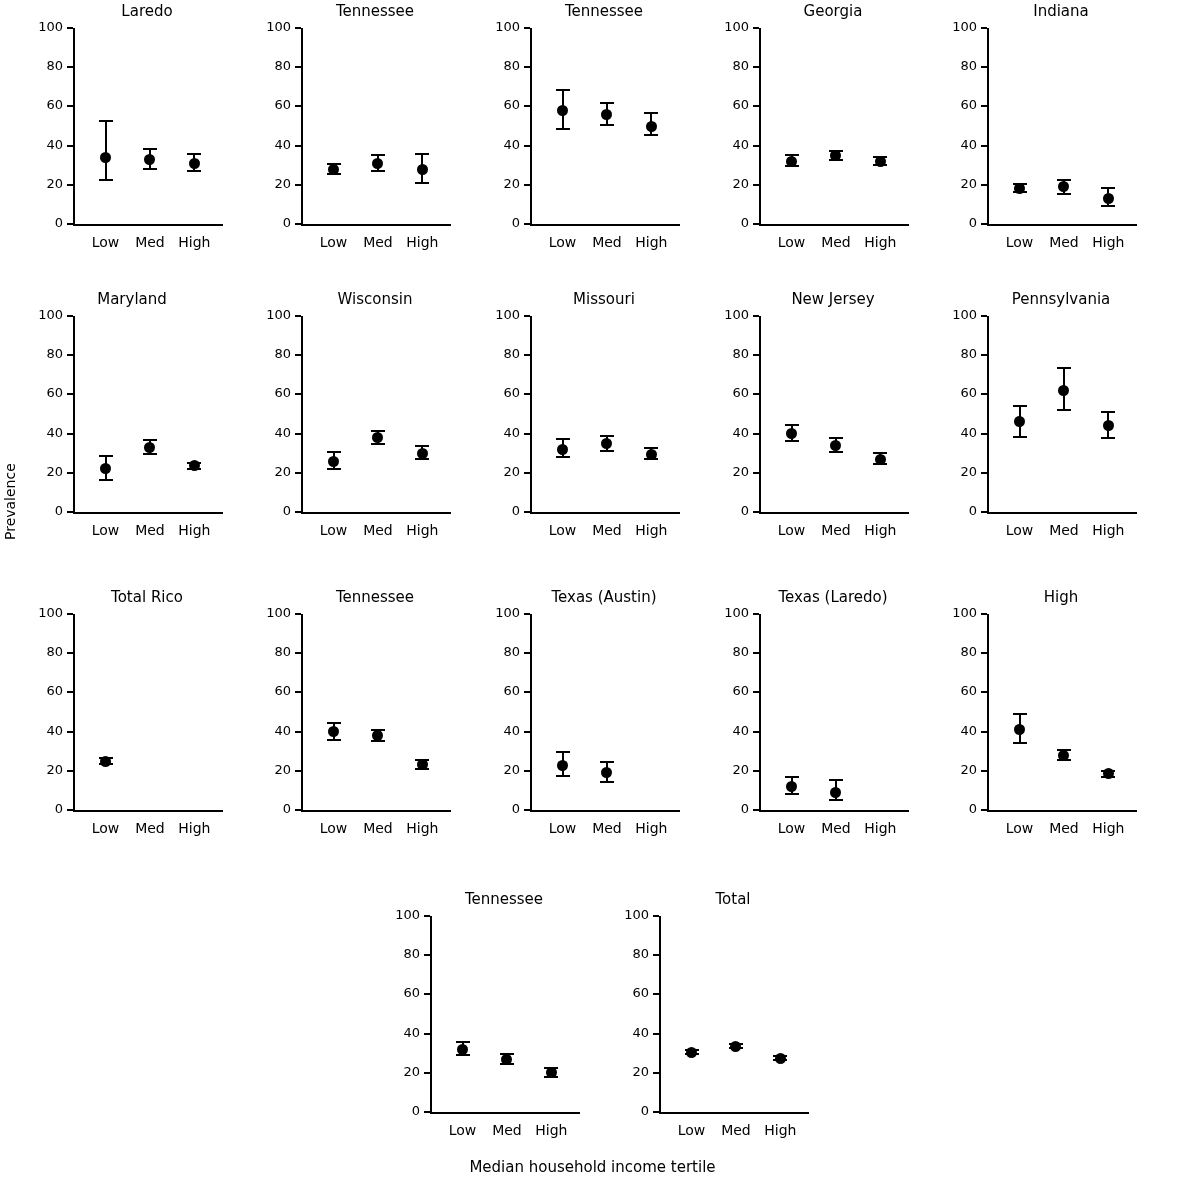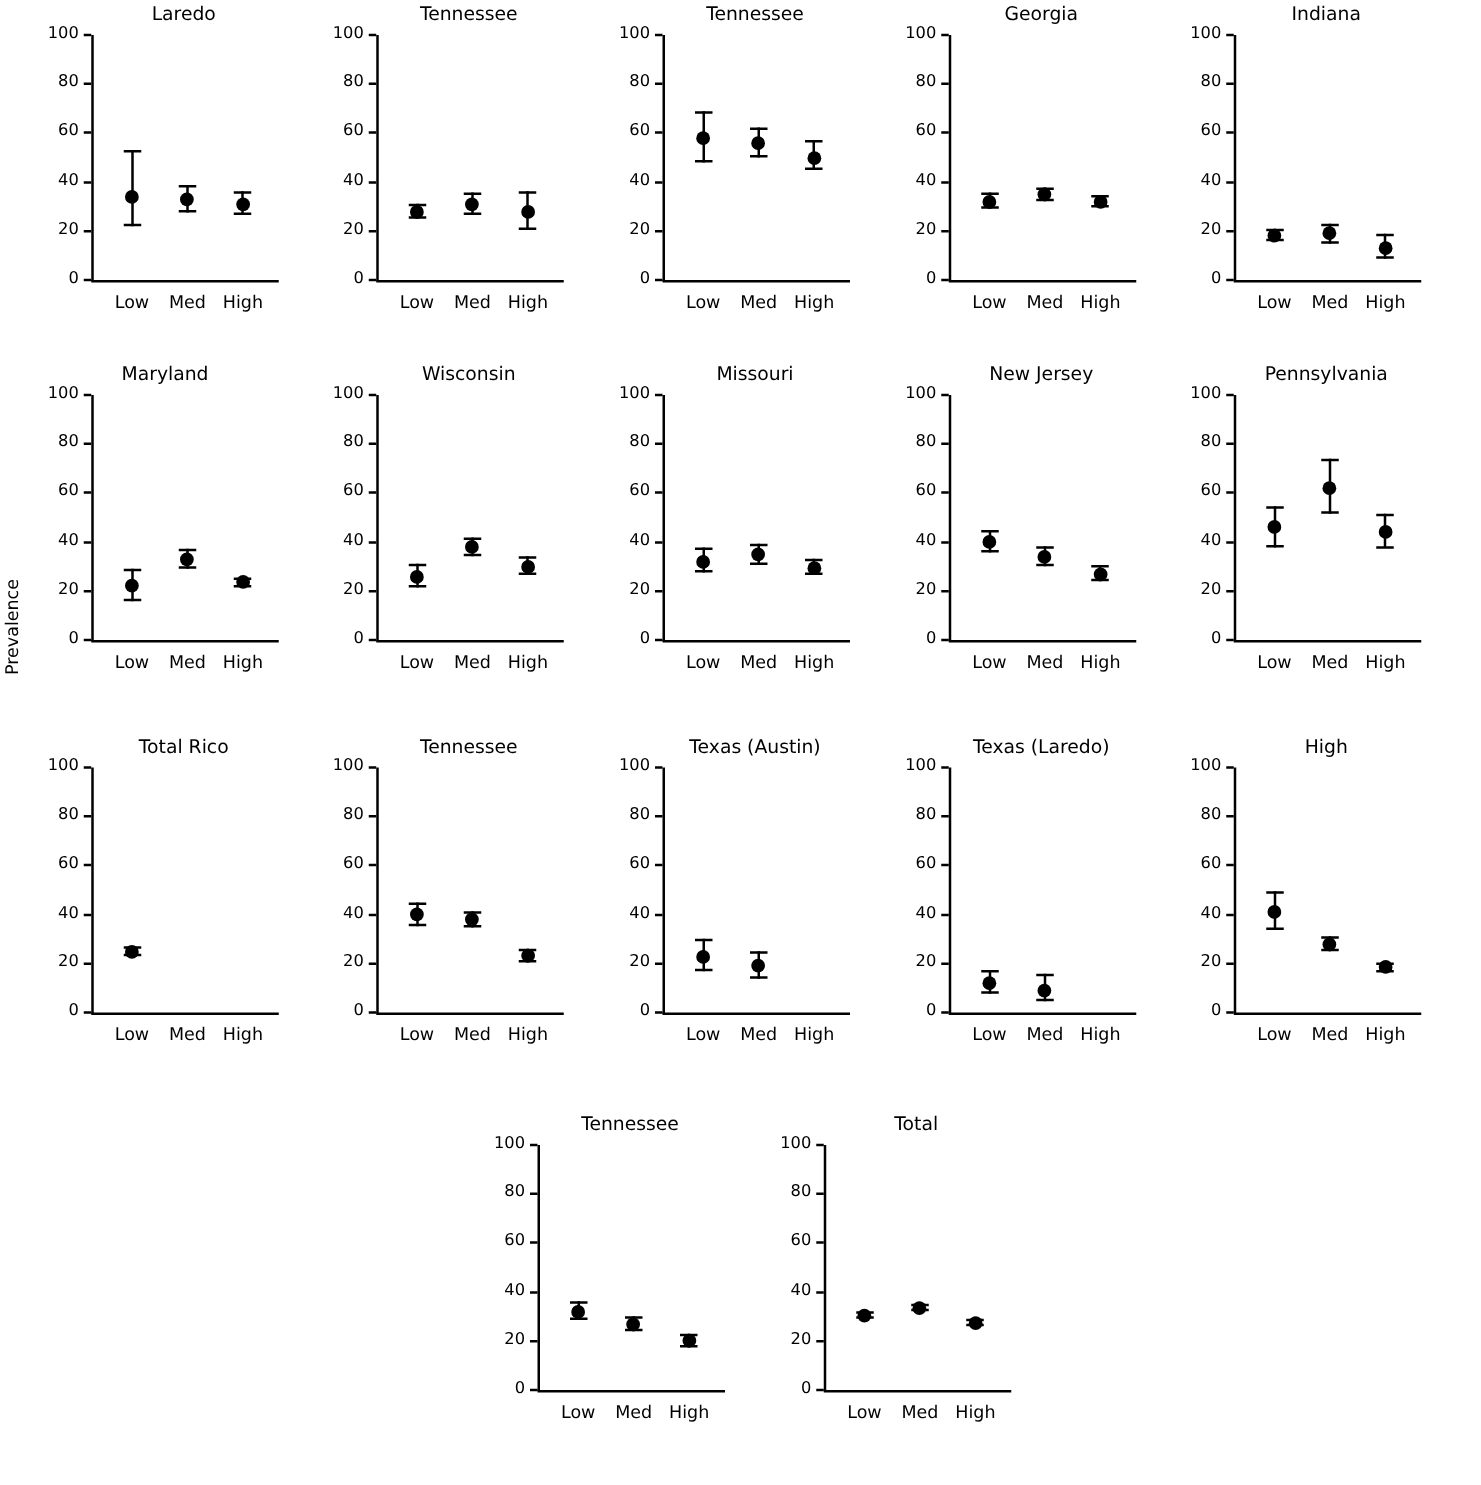--- a/index.html
+++ b/index.html
@@ -86,20 +86,21 @@
     position: absolute;
     border-radius: 50%;
     background: #000000;
   }
 </style>
 </head>
 <body>
 
 <div id="figure">
   <div class="ylabel-global">Prevalence</div>
+  <div class="xlabel-global">Median household income tertile</div>
 <div class="panel" style="left: 18px; top: 2px; width: 217px; height: 282px;">
       <div class="panel-title" style="left: 15px; width: 228px;">Laredo</div>
       <div class="plotbox" style="left: 55px; top: 26px; width: 148px; height: 196px;">
         <div class="axis-line" style="left: 0px; top: 0px; width: 2px; height: 197px;"></div>
         <div class="axis-line" style="left: 0px; top: 196px; width: 150px; height: 2px;"></div>
         <div class="tick" style="left: -6px; top: 195px; width: 6px; height: 2px;"></div>
         <div class="ytick-label" style="left: -48px; top: 187px; width: 38px;">0</div>
         <div class="tick" style="left: -6px; top: 155.8px; width: 6px; height: 2px;"></div>
         <div class="ytick-label" style="left: -48px; top: 147.8px; width: 38px;">20</div>
         <div class="tick" style="left: -6px; top: 116.6px; width: 6px; height: 2px;"></div>

